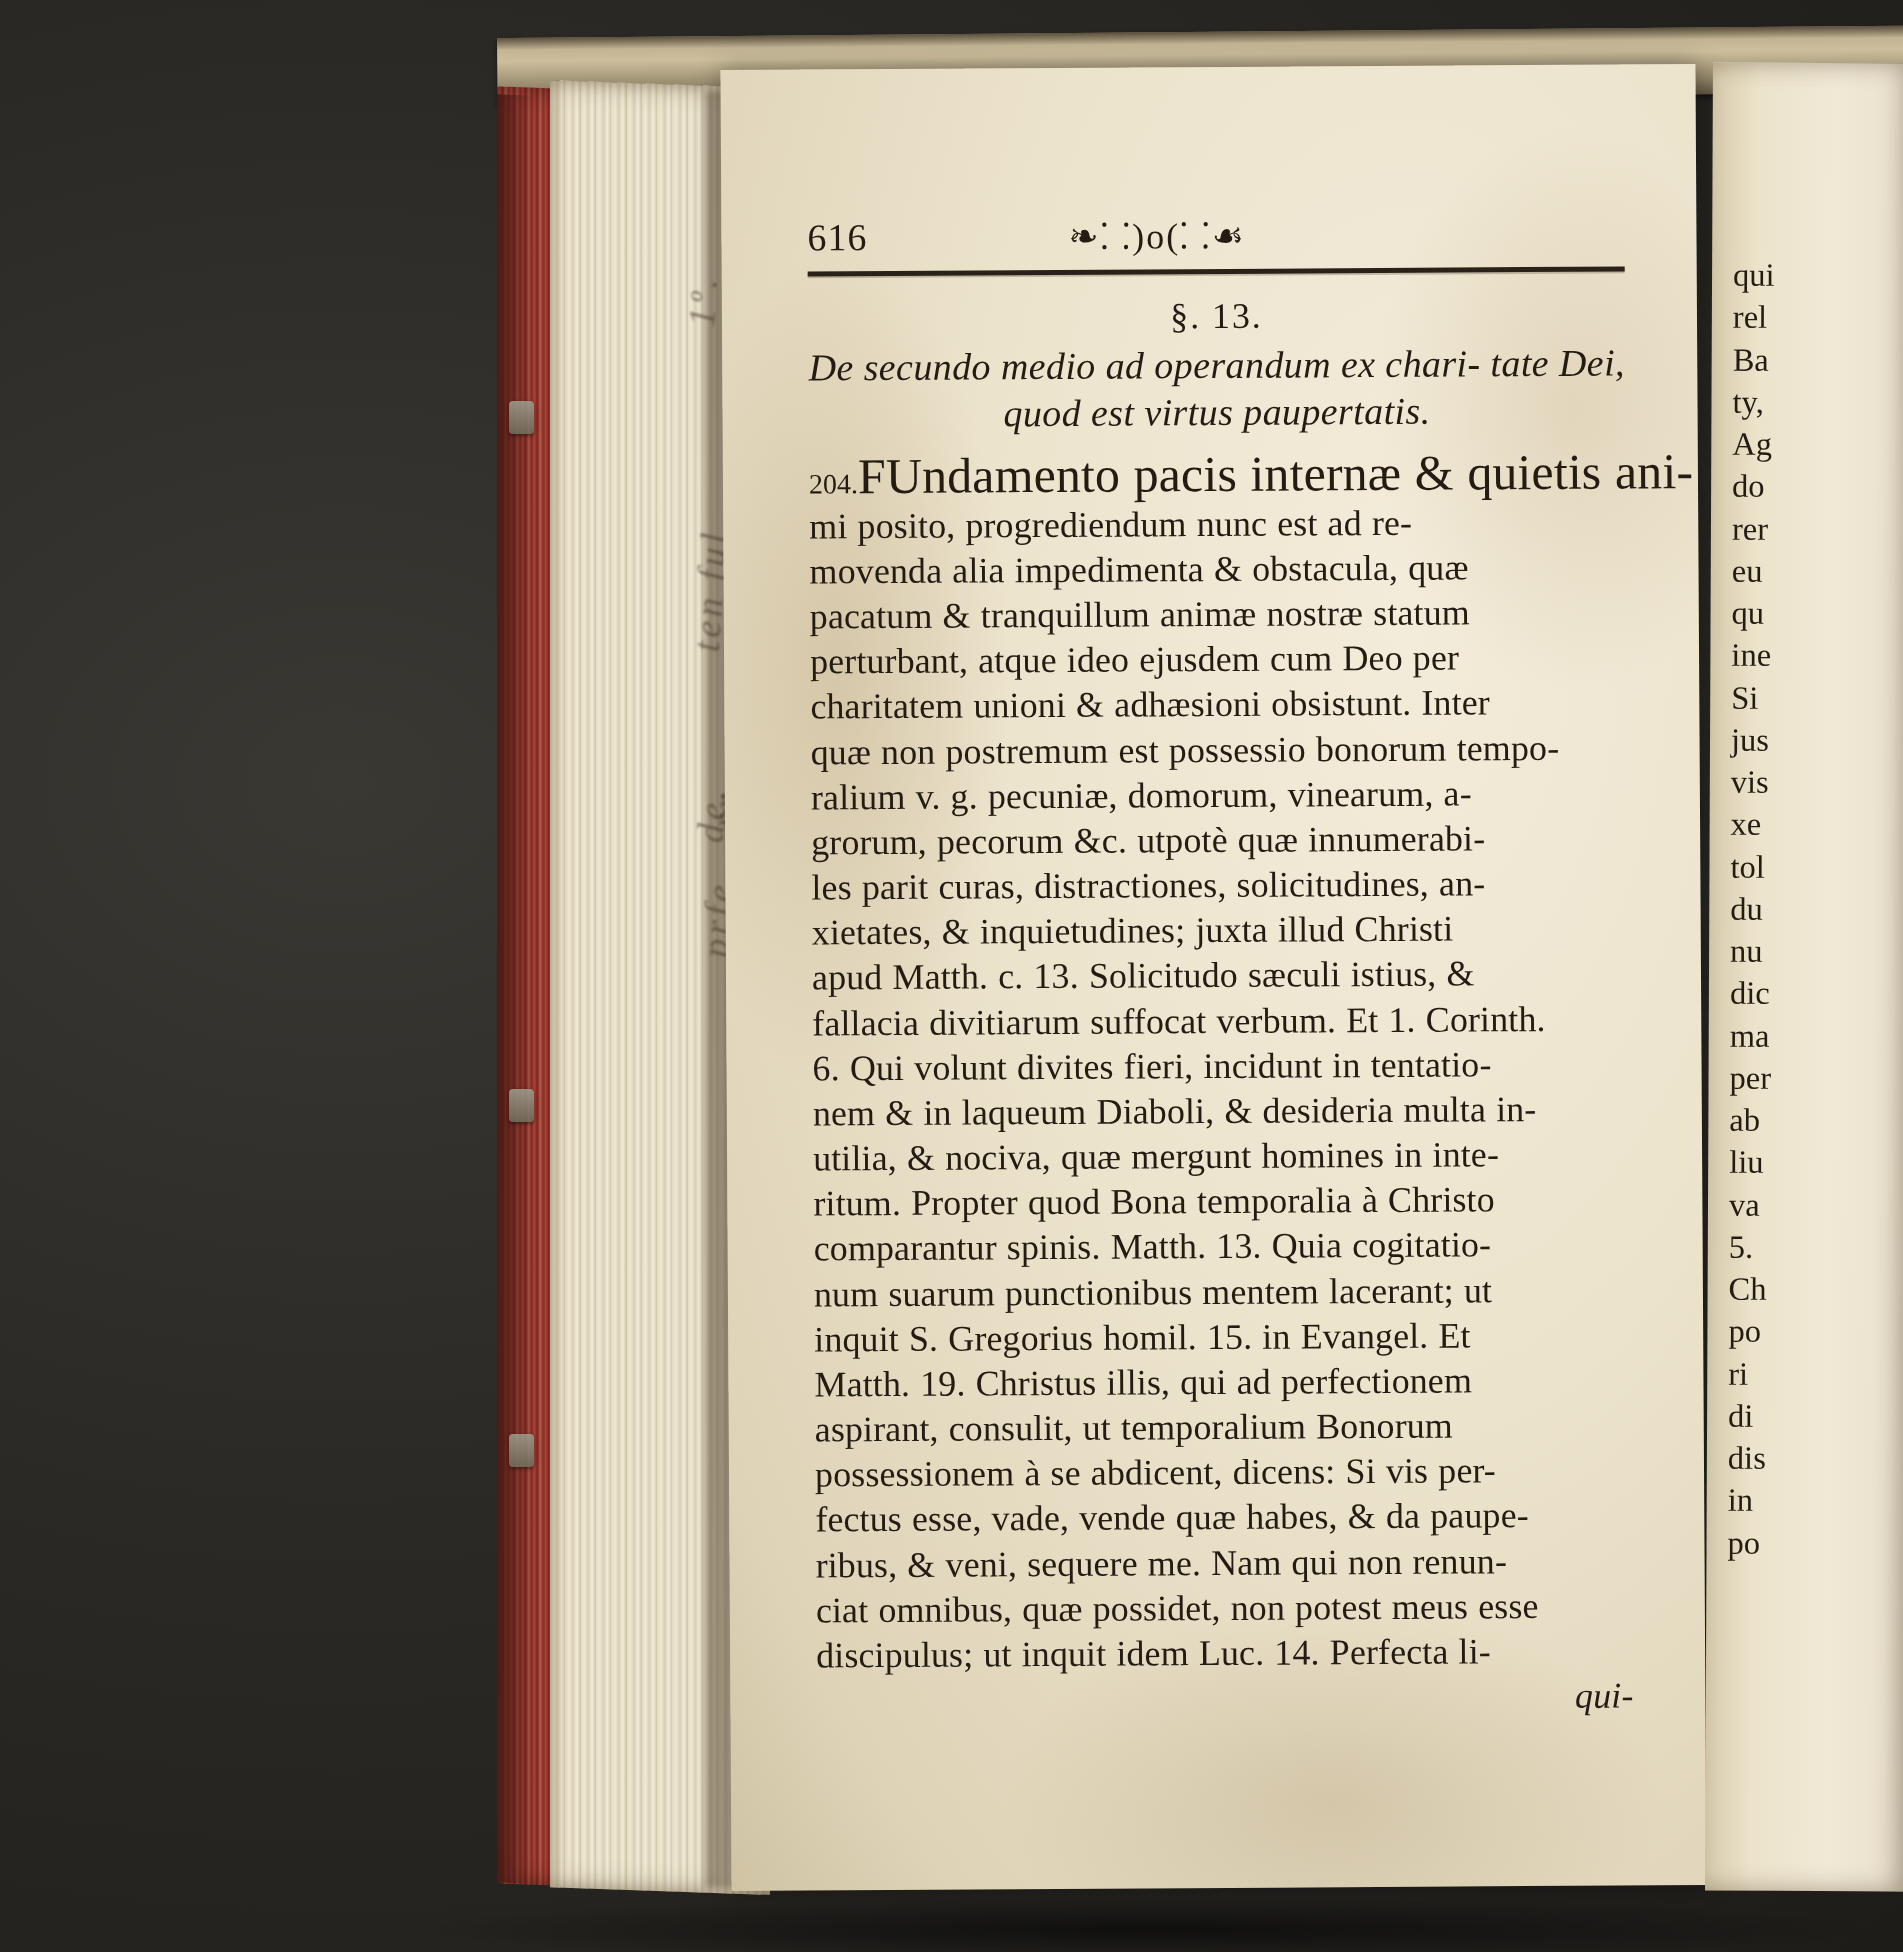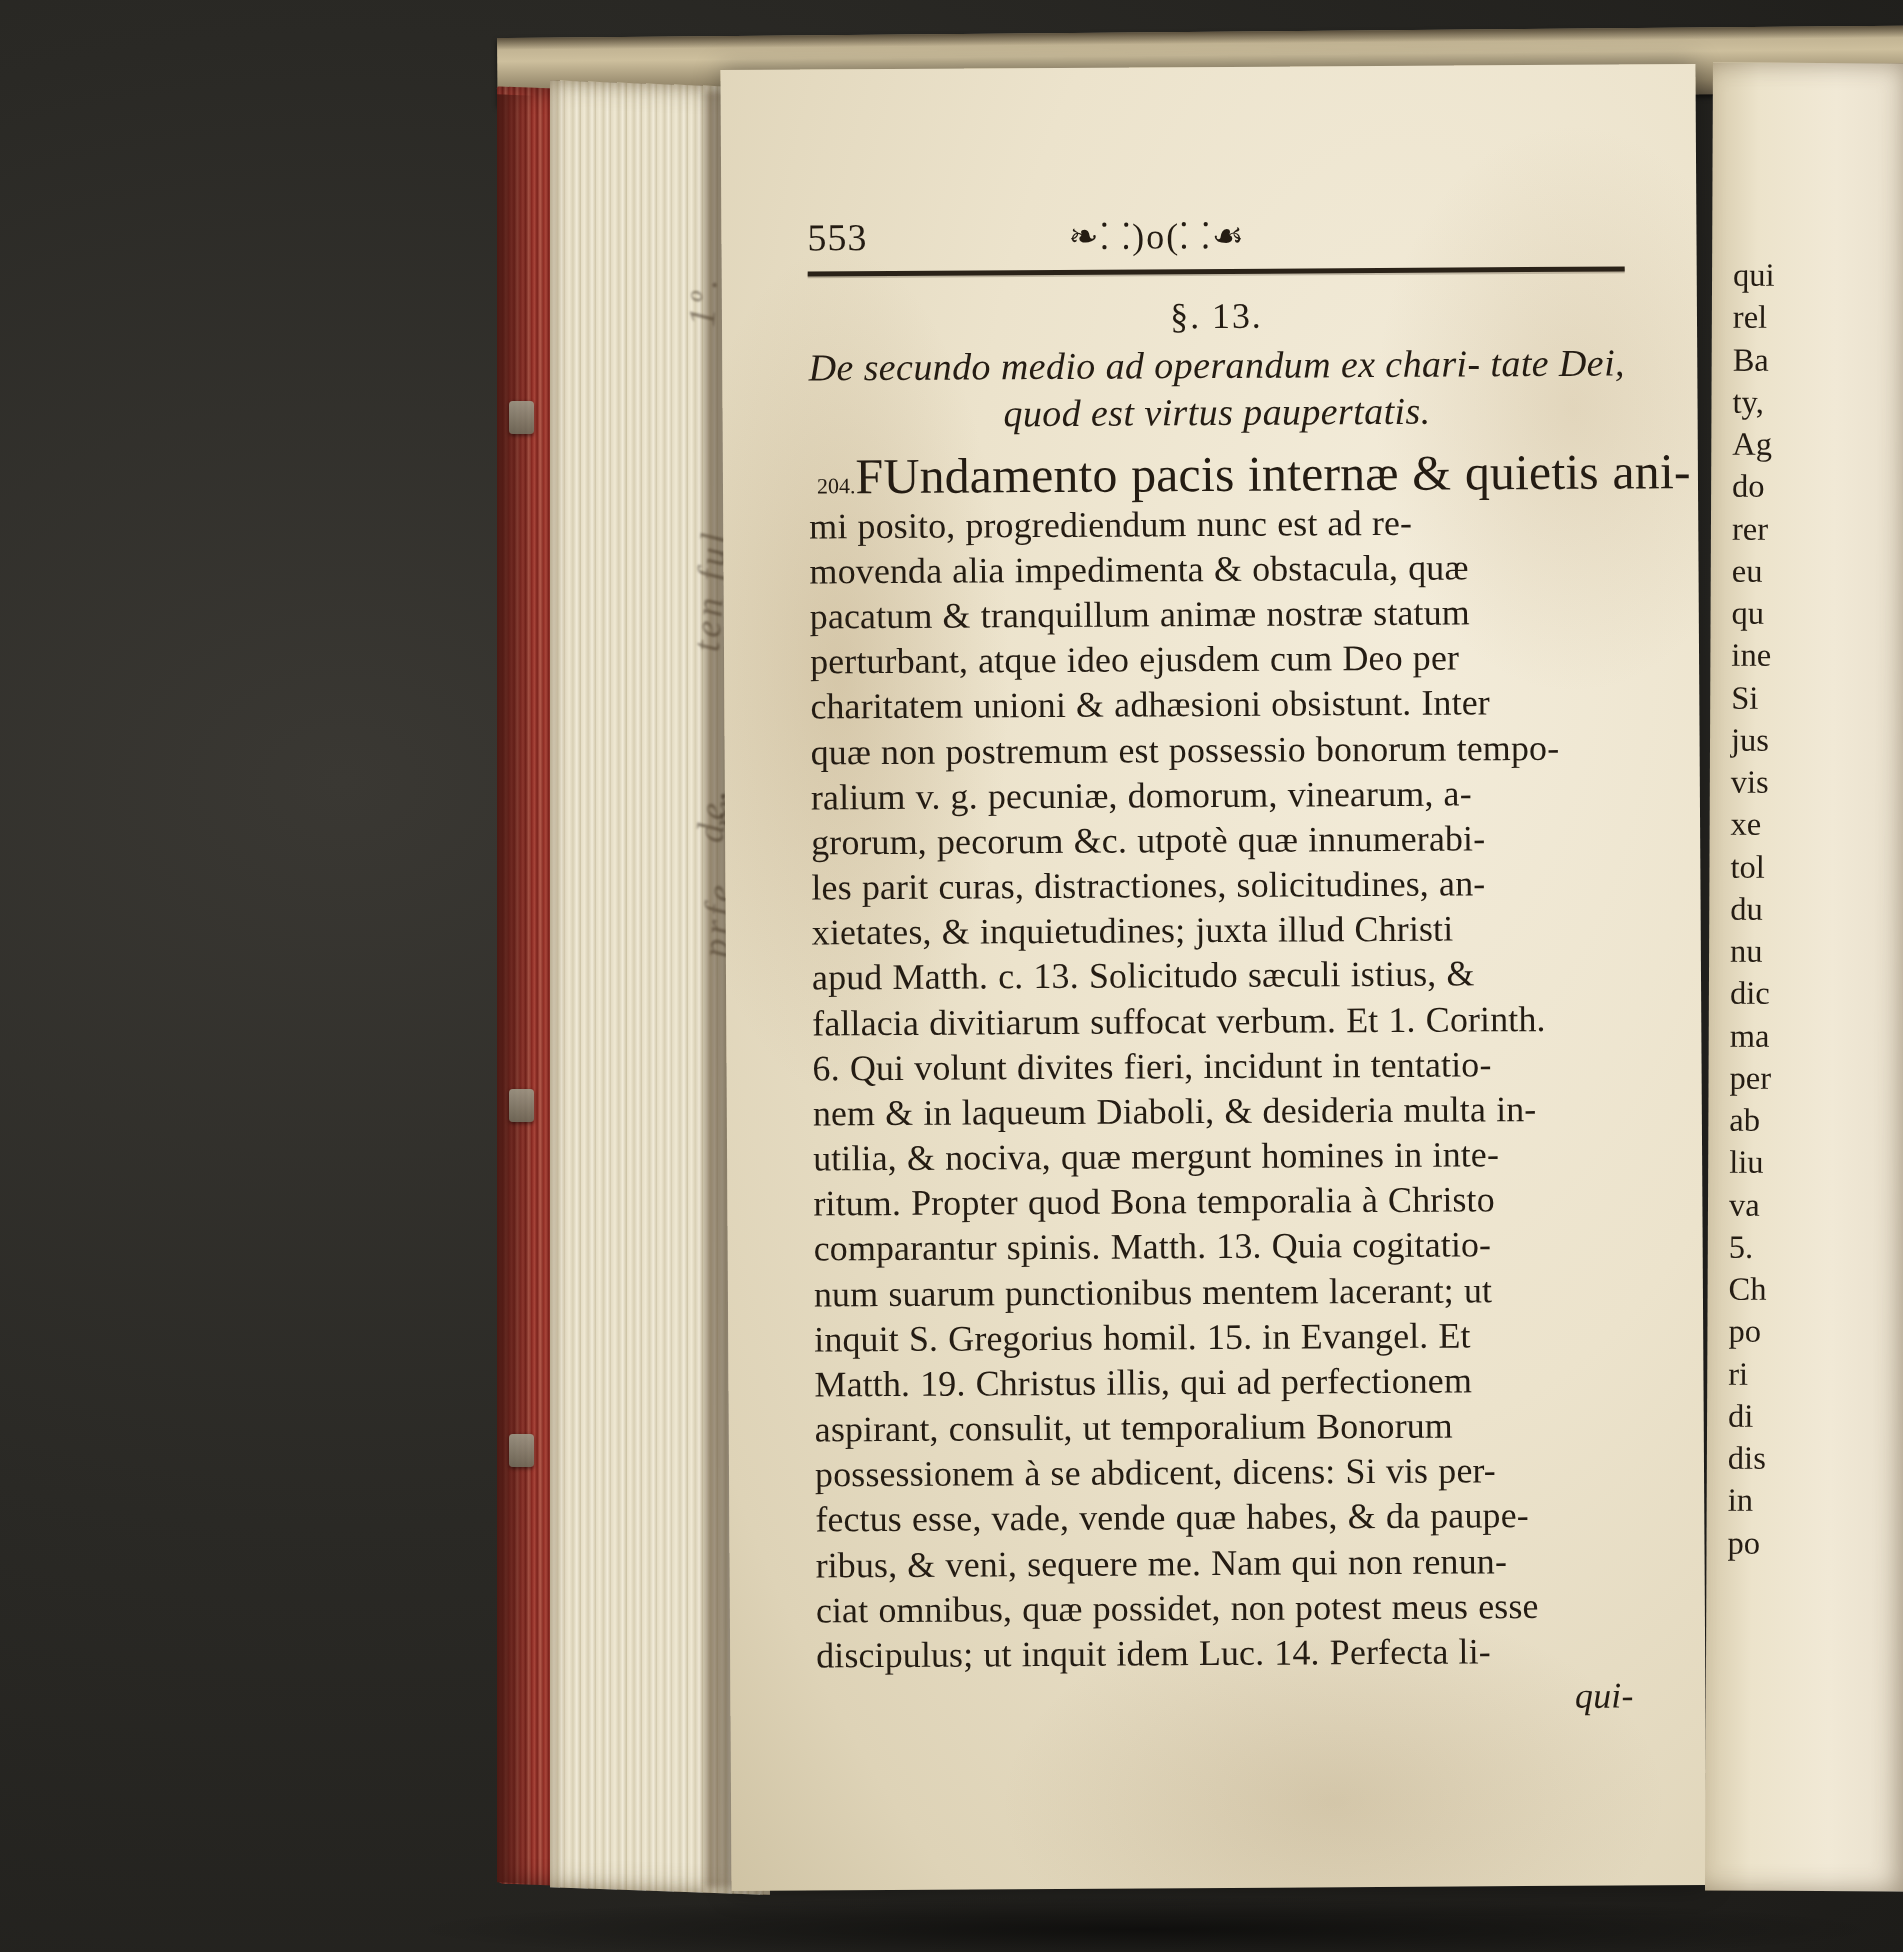--- a/index.html
+++ b/index.html
@@ -186,23 +186,22 @@
     line-height: 1.255;
     text-align: justify;
     letter-spacing: 0.1px;
     word-spacing: 1px;
   }
   .body .ln {
     display: block;
     white-space: nowrap;
   }
   .marg {
-    font-size: 22px;
+    font-size: 28px;
     letter-spacing: 0;
-    margin-left: 8px;
   }
   .dropcap {
     font-size: 50px;
     line-height: .8;
   }
   .lastline {
     display: block;
     text-align: right;
     font-style: italic;
   }
@@ -298,21 +297,21 @@
     <div class="gutter-shade"></div>
 
     <div class="leaf">
       <div class="stain-a"></div>
       <div class="stain-b"></div>
       <div class="stain-c"></div>
 
       <div class="textcol">
 
         <div class="headline">
-          <span class="folio">553</span>
+          <span class="folio">616</span>
           <span class="orn">❧⸬)o(⸬☙</span>
         </div>
         <div class="rule"></div>
 
         <div class="sect">§. 13.</div>
 
         <div class="heading">
           <span class="ln">De secundo medio ad operandum ex chari-</span>
           <span class="ln">tate Dei, quod est virtus</span>
           <span class="ln">paupertatis.</span>

